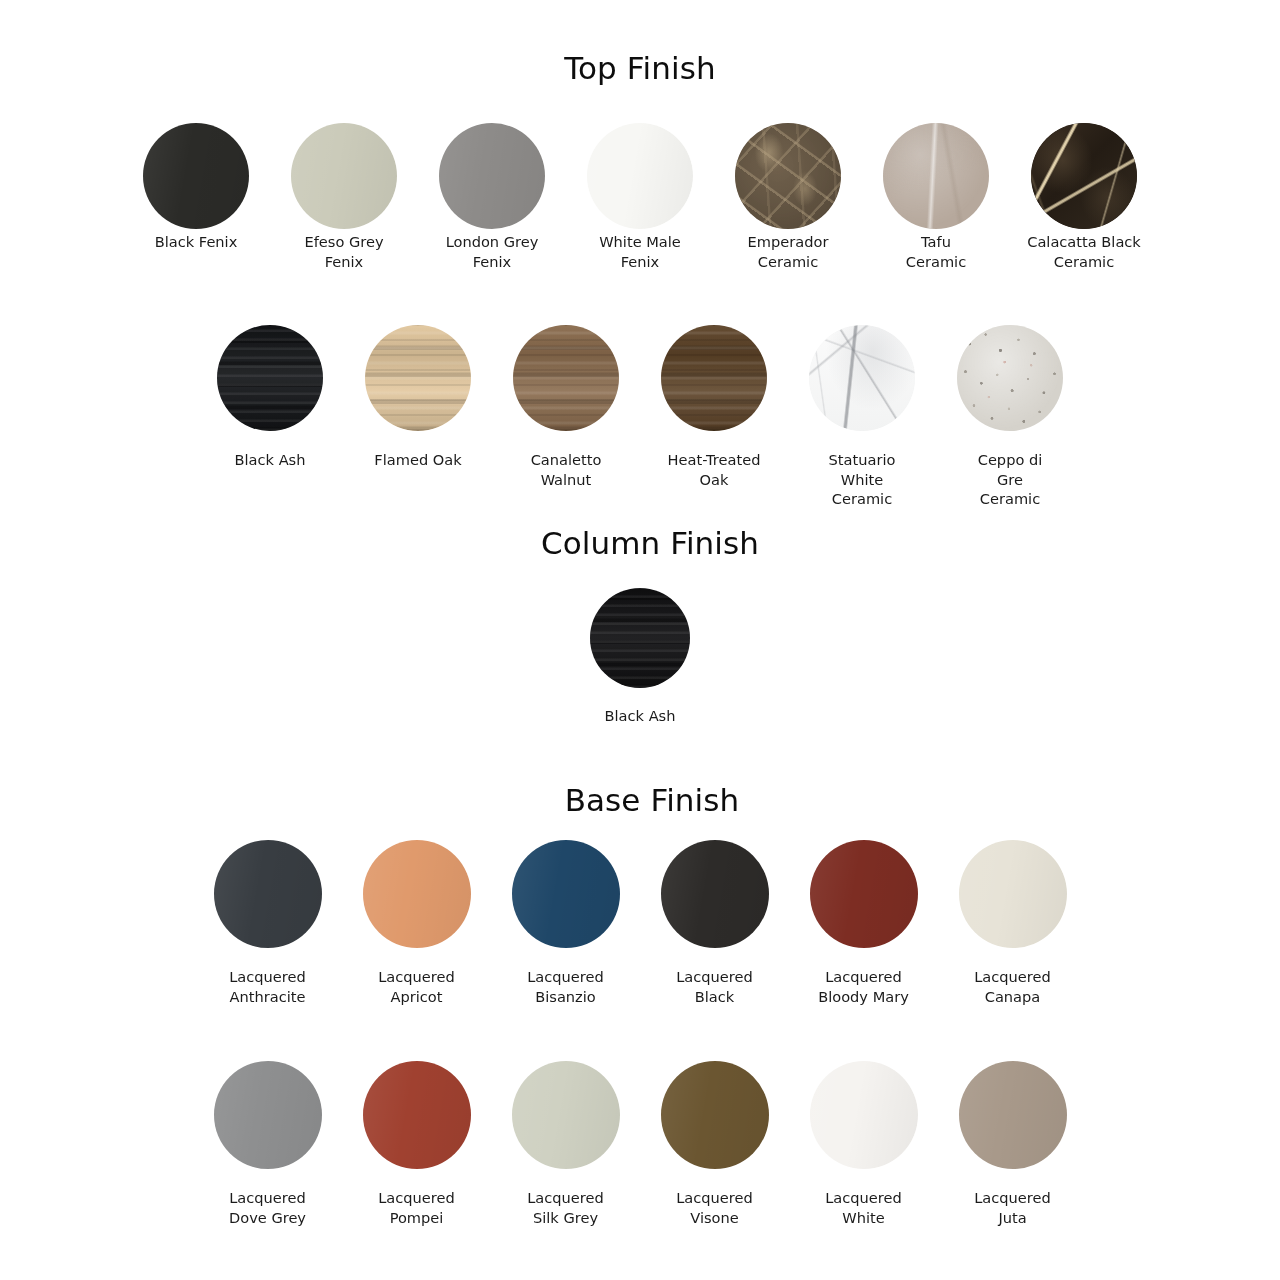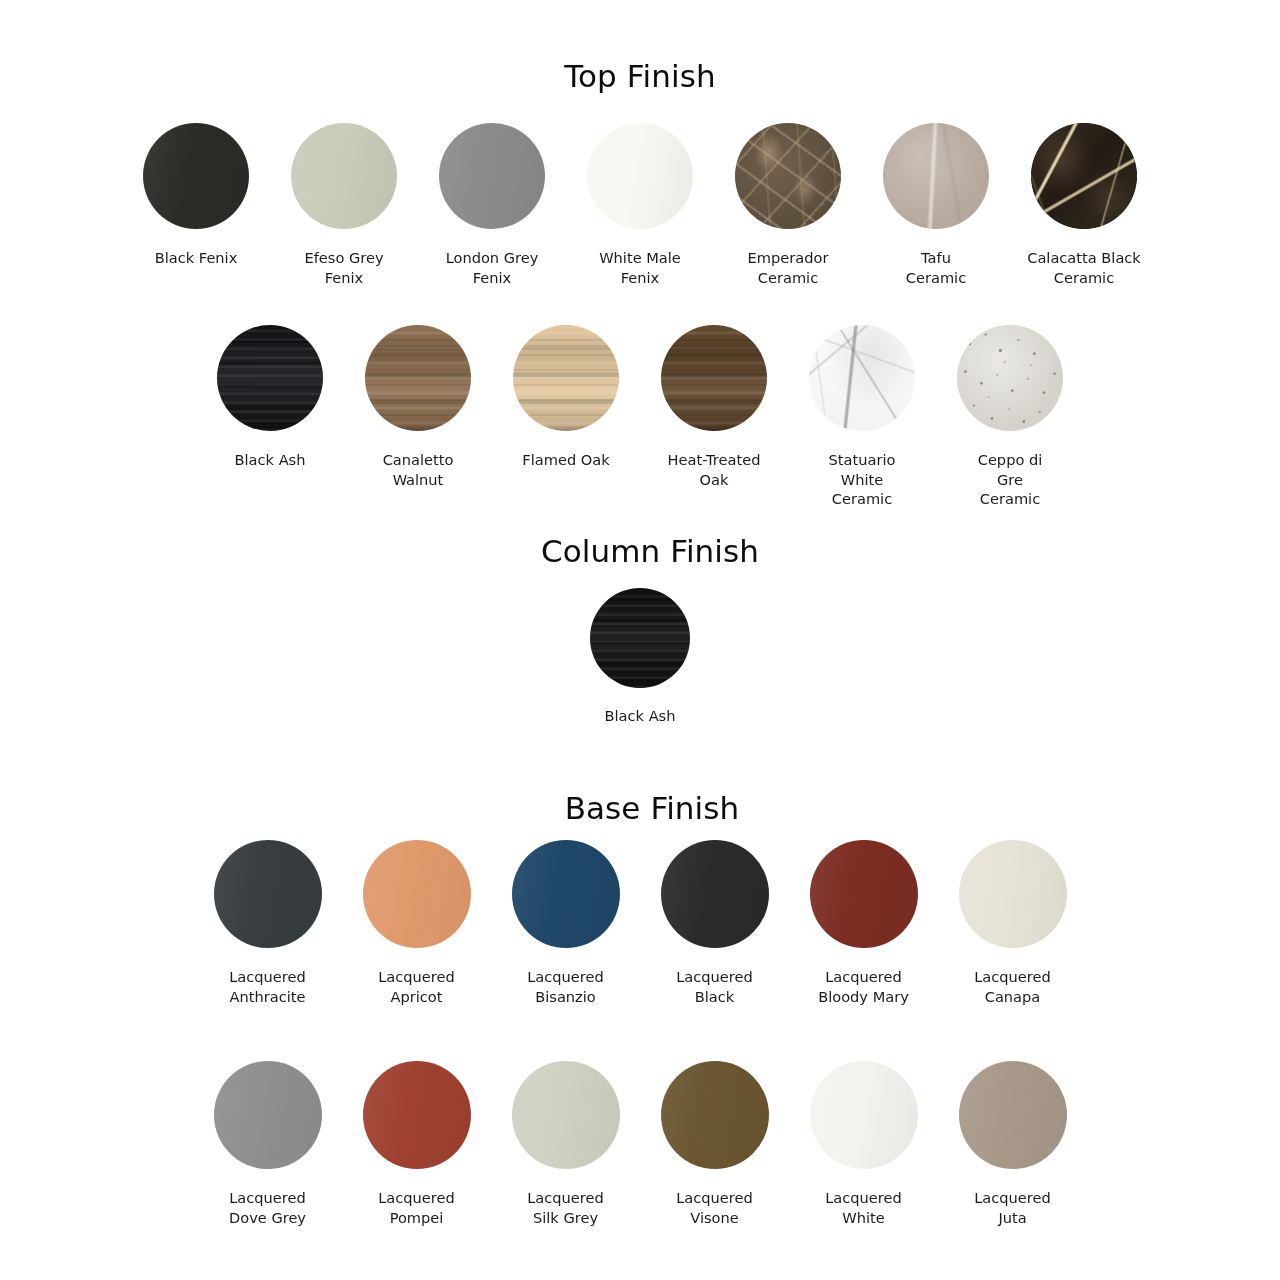--- a/index.html
+++ b/index.html
@@ -11,21 +11,20 @@
     overflow: hidden;
   }
   .page { position: relative; width: 1280px; height: 1280px; }
 
   .section-title {
     text-align: center;
     font-weight: 400;
     color: #0d0d0d;
     letter-spacing: .1px;
     white-space: nowrap;
-    margin-top: 8px;
   }
   .title-top    { position: absolute; top: 50px;  left: 0; width: 1280px; font-size: 31px; }
   .title-column { position: absolute; top: 525px; left: 10px; width: 1280px; font-size: 31px; }
   .title-base   { position: absolute; top: 782px; left: 12px; width: 1280px; font-size: 31px; }
 
   .row { position: absolute; display: flex; justify-content: center; align-items: flex-start; }
 
   .swatch-cell {
     display: flex; flex-direction: column; align-items: center;
   }
@@ -44,21 +43,21 @@
     line-height: 19.5px;
     color: #1b1b1b;
     white-space: pre-line;
     font-weight: 400;
   }
 
   
   #row-top-1 { top: 123px; left: 0; width: 1280px; }
   #row-top-1 .disc { width: 106px; height: 106px; }
   #row-top-1 .swatch-cell { width: 148px; }
-  #row-top-1 .label { margin-top: 19px; }
+  #row-top-1 .label { margin-top: 3px; }
 
   #row-top-2 { top: 325px; left: 0; width: 1280px; }
   #row-top-2 .disc { width: 106px; height: 106px; }
   #row-top-2 .swatch-cell { width: 148px; }
   #row-top-2 .label { margin-top: 19px; }
 
   
   #row-col-1 { top: 588px; left: 0; width: 1280px; }
   #row-col-1 .disc { width: 100px; height: 100px; }
   #row-col-1 .swatch-cell { width: 140px; }
@@ -249,33 +248,33 @@
       </div>
     </div>
   <div class="row" id="row-top-2">
       <div class="swatch-cell">
         <div class="disc tex-wood-dark" style="background-color: rgb(21, 23, 26);">
           <div class="disc-inner"></div>
         </div>
         <div class="label">Black Ash</div>
       </div>
       <div class="swatch-cell">
+        <div class="disc tex-wood" style="background-color: rgb(226, 199, 158);">
+          <div class="disc-inner"></div>
+        </div>
+        <div class="label">Flamed Oak</div>
+      </div>
+      <div class="swatch-cell">
         <div class="disc tex-wood" style="background-color: rgb(138, 107, 77);">
           <div class="disc-inner"></div>
         </div>
         <div class="label">Canaletto
 Walnut</div>
       </div>
       <div class="swatch-cell">
-        <div class="disc tex-wood" style="background-color: rgb(226, 199, 158);">
-          <div class="disc-inner"></div>
-        </div>
-        <div class="label">Flamed Oak</div>
-      </div>
-      <div class="swatch-cell">
         <div class="disc tex-wood" style="background-color: rgb(93, 67, 40);">
           <div class="disc-inner"></div>
         </div>
         <div class="label">Heat-Treated
 Oak</div>
       </div>
       <div class="swatch-cell">
         <div class="disc tex-statuario" style="background-color: rgb(244, 245, 245);">
           <div class="disc-inner"></div>
         </div>

